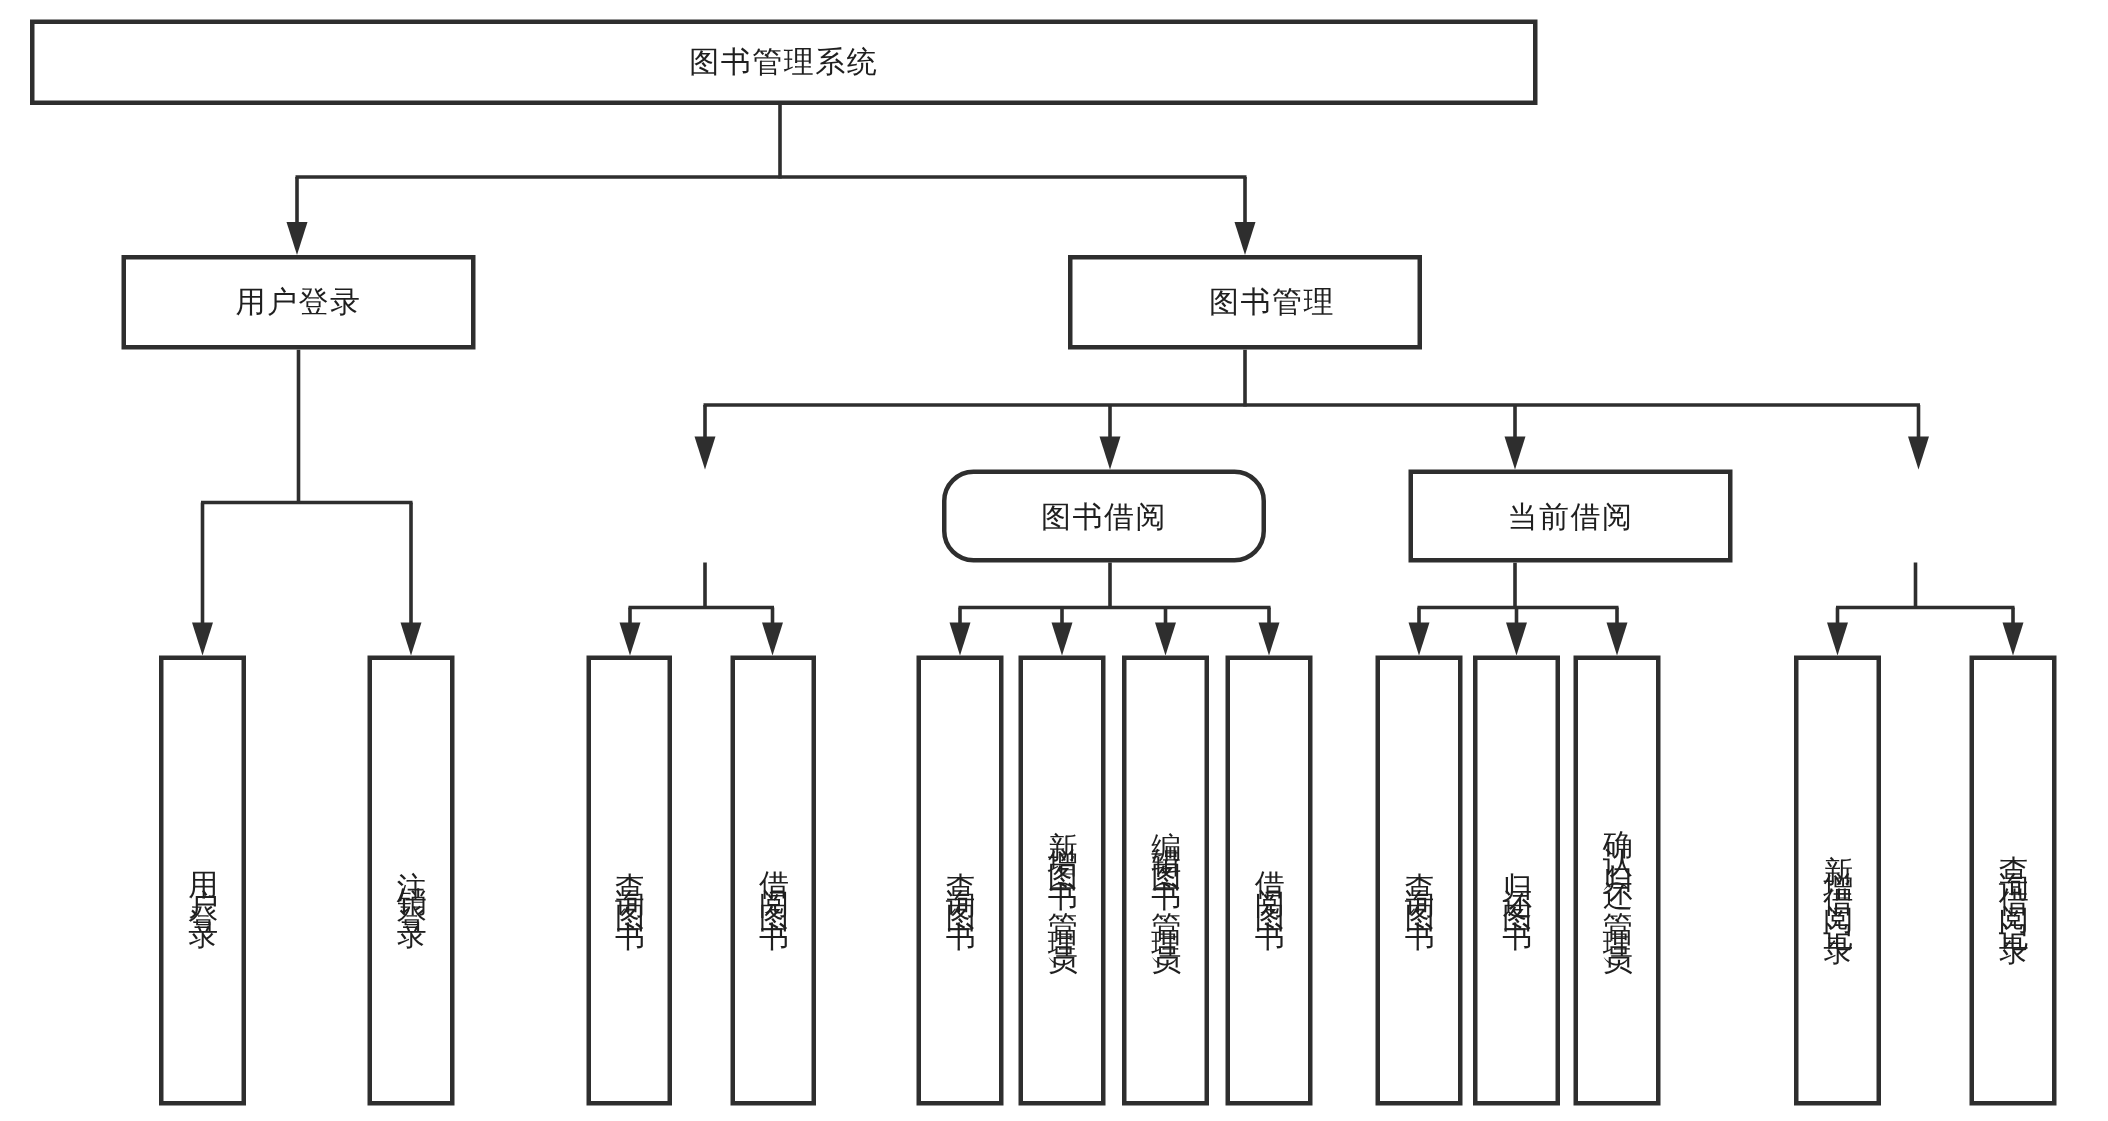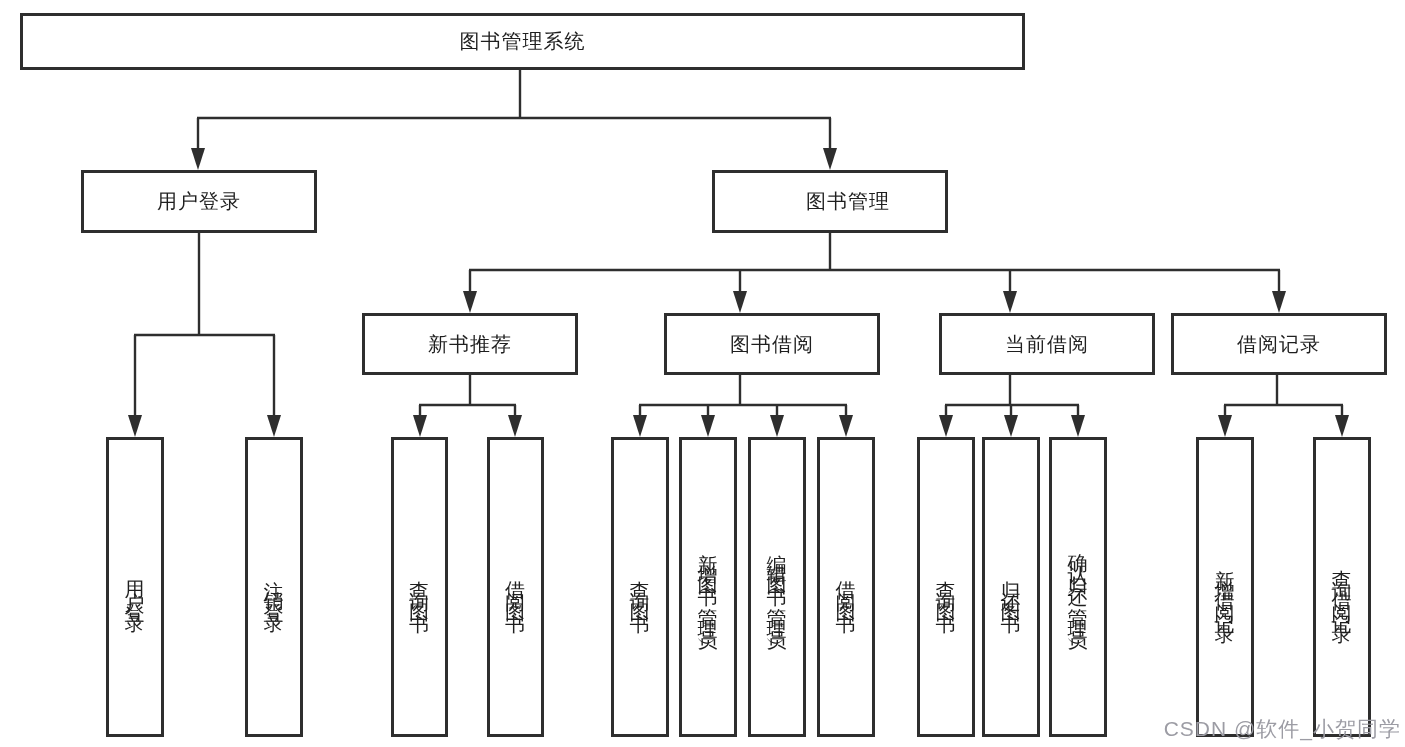--- a/index.html
+++ b/index.html
@@ -143,32 +143,26 @@
     <span>图书管理系统</span>
   </div>
 
   <div class="hbox" style="left:81px; top:170px; width:236px; height:63px;">
     <span>用户登录</span>
   </div>
   <div class="hbox" style="left:712px; top:170px; width:236px; height:63px;padding-left:36px;">
     <span>图书管理</span>
   </div>
 
-  <div class="hbox" style="left:362px; top:313px; width:216px; height:62px;">
-    <span>新书推荐</span>
-  </div>
-  <div class="hbox" style="left:664px; top:313px; width:216px; height:62px;">
+  <div class="hbox" style="left:628px; top:313px; width:216px; height:62px;border-radius:21px;">
     <span>图书借阅</span>
   </div>
   <div class="hbox" style="left:902px; top:313px; width:216px; height:62px;margin-left:37px;">
     <span>当前借阅</span>
   </div>
-  <div class="hbox" style="left:1171px; top:313px; width:216px; height:62px;">
-    <span>借阅记录</span>
-  </div>
 
   <div class="leaf" style="left:106px;">
     <span class="vtext">用户登录</span>
   </div>
   <div class="leaf" style="left:245px;">
     <span class="vtext">注销登录</span>
   </div>
 
   <div class="leaf" style="left:391px; width:57px;">
     <span class="vtext">查询图书</span>
@@ -200,15 +194,14 @@
     <span class="vtext">确认归还（管理员）</span>
   </div>
 
   <div class="leaf" style="left:1196px;">
     <span class="vtext">新增借阅记录</span>
   </div>
   <div class="leaf" style="left:1313px;">
     <span class="vtext">查询借阅记录</span>
   </div>
 
-  <div class="watermark">CSDN @软件_小贺同学</div>
 
 </div>
 
 </body></html>

